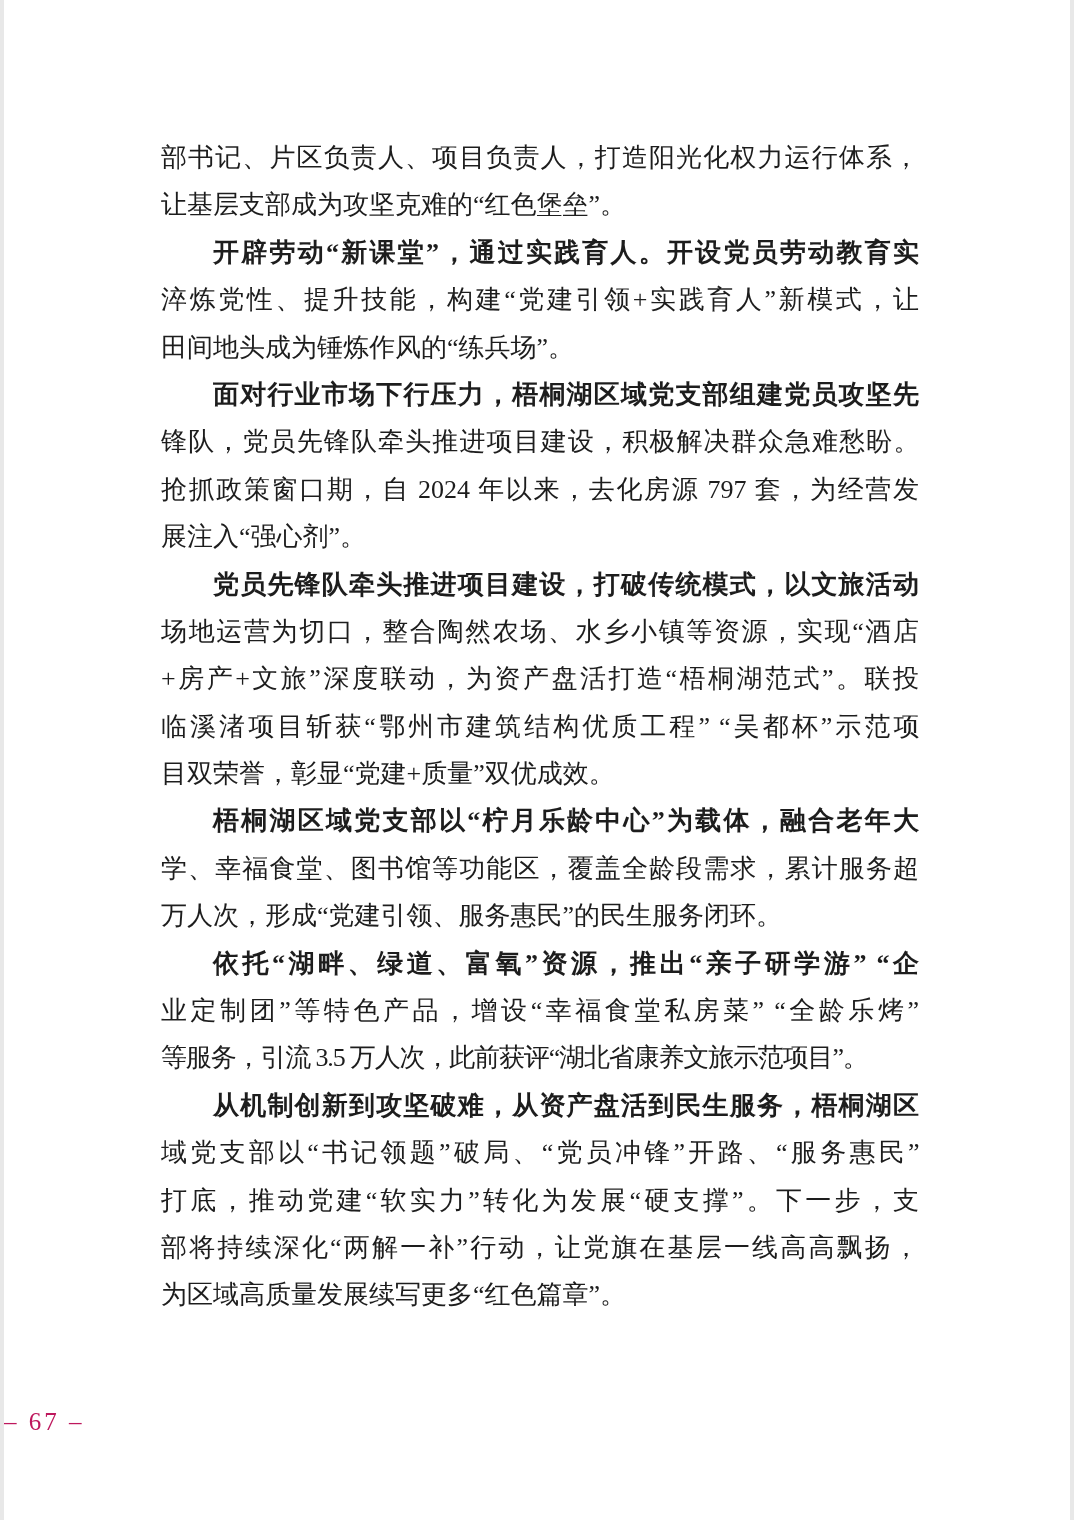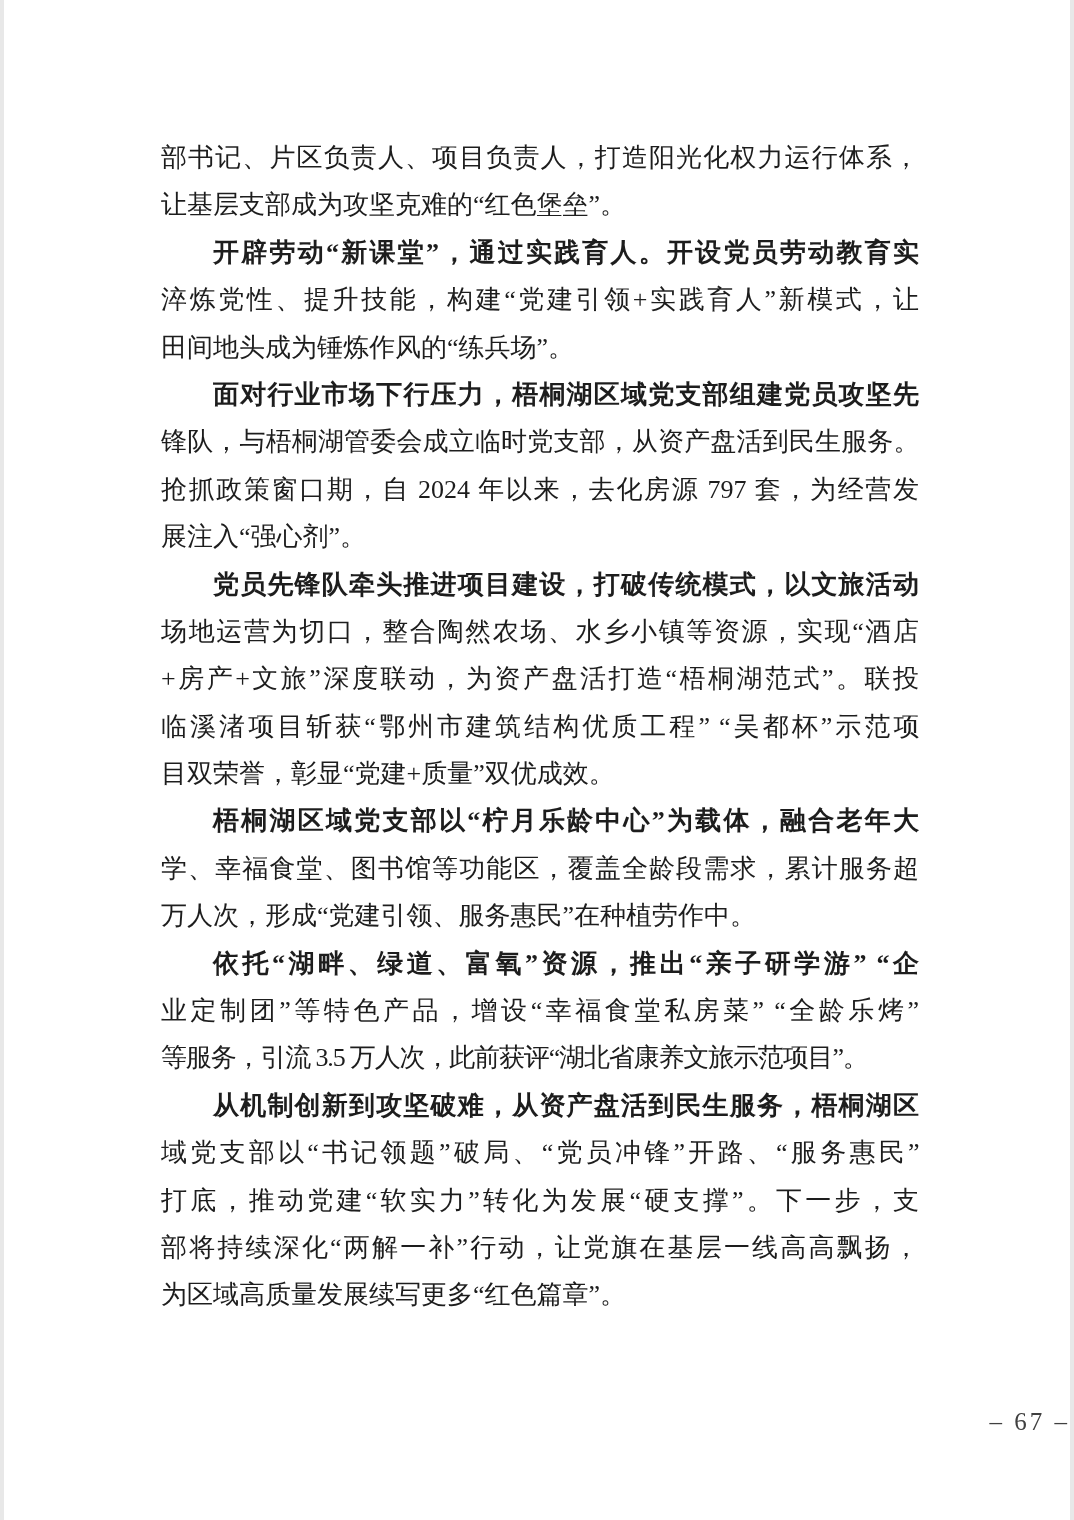--- a/index.html
+++ b/index.html
@@ -37,24 +37,24 @@
     text-align: right;
     text-align-last: left;
   }
   .line.tight  { letter-spacing: -0.45px; }
   .line.tight2 { letter-spacing: -1.15px; }
   .footer {
     position: absolute;
     left: 0;
     top: 1408px;
     width: 100%;
-    text-align: right;
+    text-align: left;
     font-size: 25px;
     letter-spacing: 3px;
-    color: #404040;
+    color: #be185d;
   }
 </style>
 </head>
 <body>
 
 <div class="page">
 
   <div class="content">
 
     <div class="para">
@@ -63,37 +63,37 @@
     </div>
 
     <div class="para">
       <div class="line first">开辟劳动“新课堂”，通过实践育人。开设党员劳动教育实</div>
       <div class="line">淬炼党性、提升技能，构建“党建引领+实践育人”新模式，让</div>
       <div class="line last">田间地头成为锤炼作风的“练兵场”。</div>
     </div>
 
     <div class="para">
       <div class="line first">面对行业市场下行压力，梧桐湖区域党支部组建党员攻坚先</div>
-      <div class="line tight">锋队，与梧桐湖管委会成立临时党支部，从资产盘活到民生服务。</div>
+      <div class="line tight">锋队，党员先锋队牵头推进项目建设，积极解决群众急难愁盼。</div>
       <div class="line">抢抓政策窗口期，自 2024 年以来，去化房源 797 套，为经营发</div>
       <div class="line last">展注入“强心剂”。</div>
     </div>
 
     <div class="para">
       <div class="line first">党员先锋队牵头推进项目建设，打破传统模式，以文旅活动</div>
       <div class="line">场地运营为切口，整合陶然农场、水乡小镇等资源，实现“酒店</div>
       <div class="line">+房产+文旅”深度联动，为资产盘活打造“梧桐湖范式”。联投</div>
       <div class="line tight">临溪渚项目斩获“鄂州市建筑结构优质工程” “吴都杯”示范项</div>
       <div class="line last">目双荣誉，彰显“党建+质量”双优成效。</div>
     </div>
 
     <div class="para">
       <div class="line first">梧桐湖区域党支部以“柠月乐龄中心”为载体，融合老年大</div>
       <div class="line">学、幸福食堂、图书馆等功能区，覆盖全龄段需求，累计服务超</div>
-      <div class="line last">万人次，形成“党建引领、服务惠民”在种植劳作中。</div>
+      <div class="line last">万人次，形成“党建引领、服务惠民”的民生服务闭环。</div>
     </div>
 
     <div class="para">
       <div class="line first">依托“湖畔、绿道、富氧”资源，推出“亲子研学游” “企</div>
       <div class="line">业定制团”等特色产品，增设“幸福食堂私房菜” “全龄乐烤”</div>
       <div class="line last tight2">等服务，引流 3.5 万人次，此前获评“湖北省康养文旅示范项目”。</div>
     </div>
 
     <div class="para">
       <div class="line first">从机制创新到攻坚破难，从资产盘活到民生服务，梧桐湖区</div>

